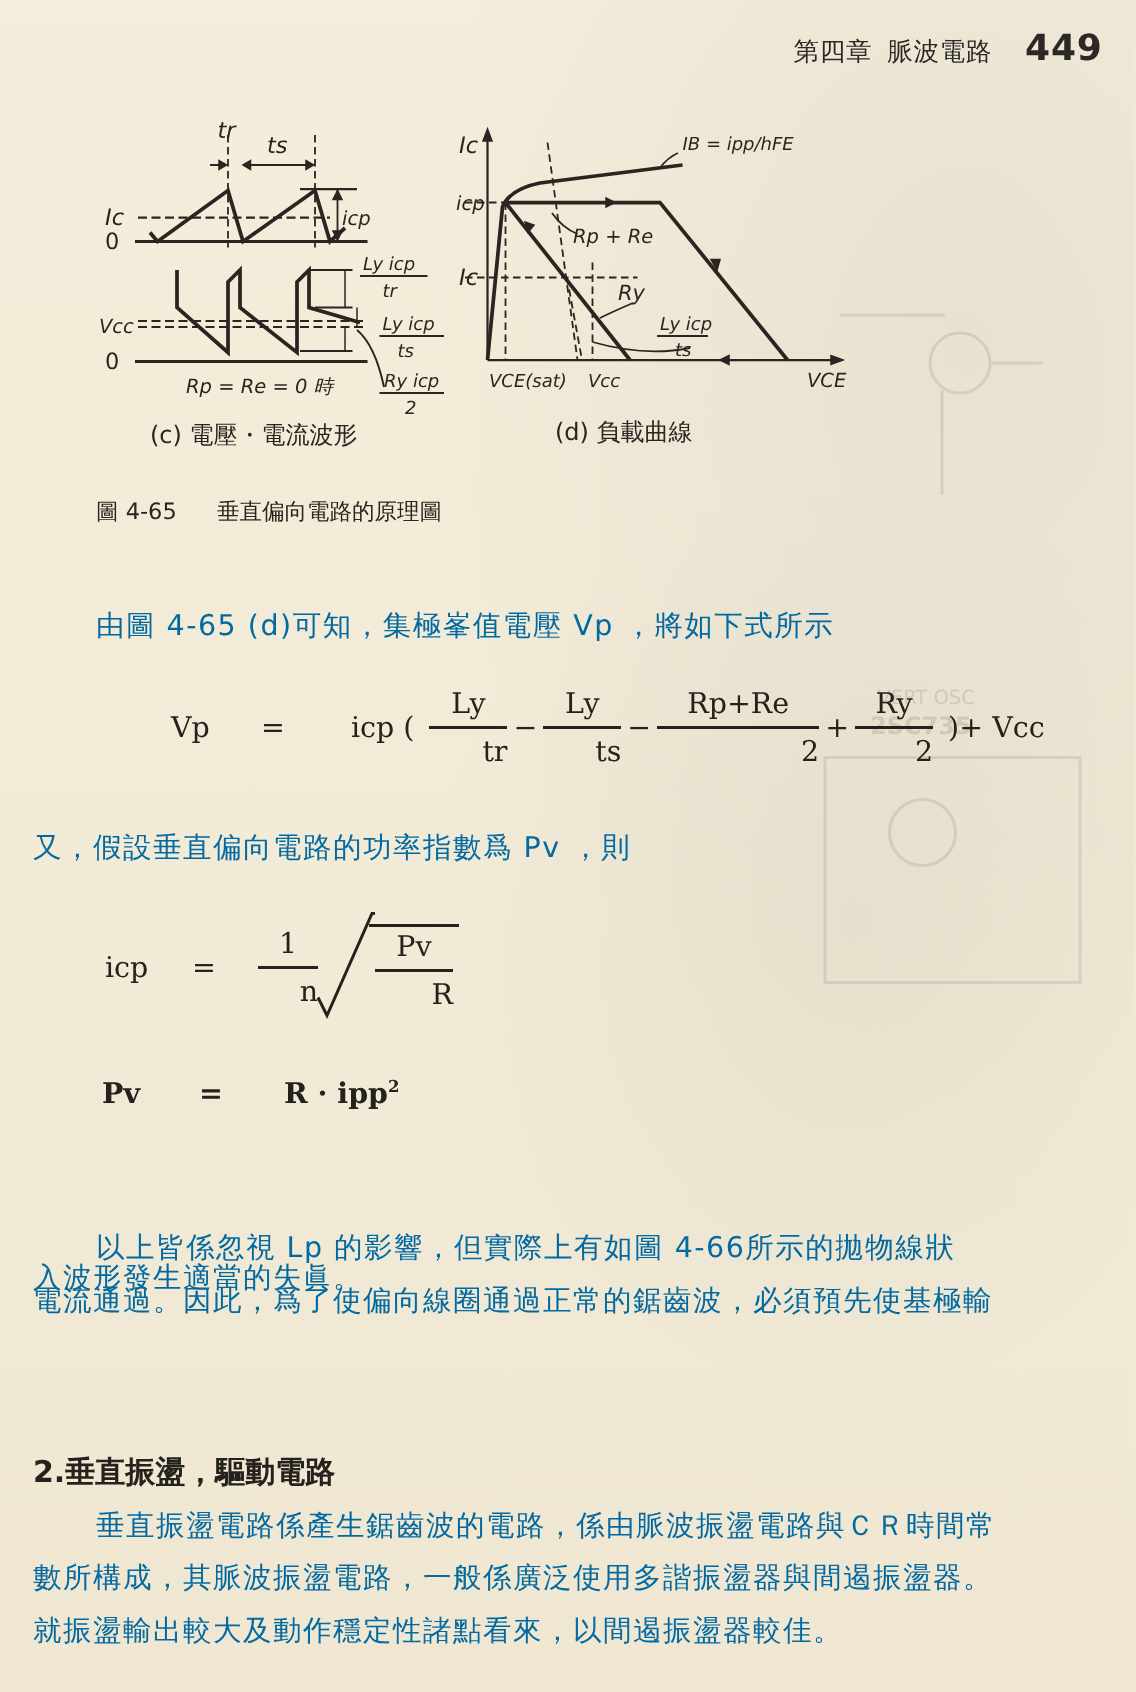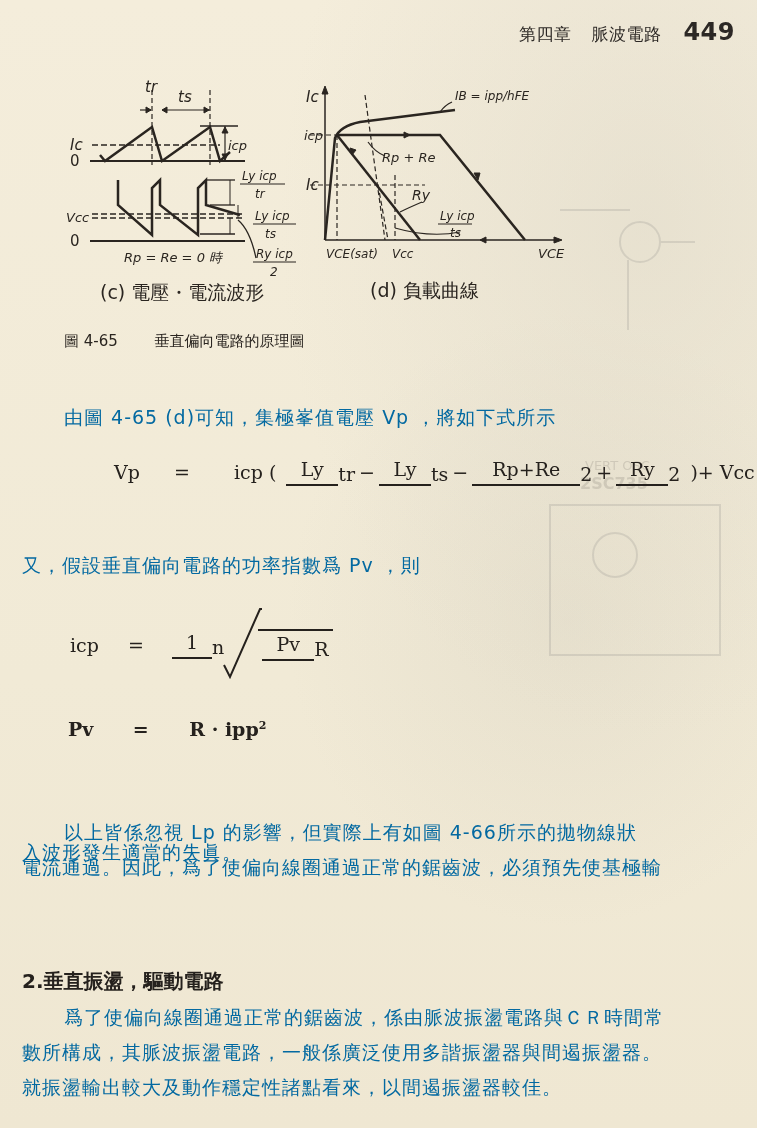--- a/index.html
+++ b/index.html
@@ -16,46 +16,46 @@
         radial-gradient(ellipse at 85% 20%, rgba(210,205,190,0.35), transparent 40%),
         radial-gradient(ellipse at 75% 55%, rgba(200,195,180,0.25), transparent 35%),
         linear-gradient(180deg, #f4eddb 0%, #f1ead6 60%, #efe7d2 100%);
     }
     .abs { position: absolute; }
     .header {
       position: absolute; top: 18px; right: 22px;
       font-family: "DejaVu Sans", sans-serif;
       font-size: 17px; color: #2c2825; letter-spacing: 0.5px;
     }
-    .header .chap { margin-right: 14px; }
+    .header .chap { margin-right: 4px; }
     .header .sect { margin-right: 16px; }
     .header .pnum { font-weight: bold; font-size: 24px; }
     .bleed {
       position: absolute; color: rgba(120,115,105,0.22);
       font-family: "DejaVu Sans", sans-serif;
     }
     .caption-sub {
-      position: absolute; font-size: 19px; font-family: "DejaVu Sans", sans-serif;
+      position: absolute; font-size: 16px; font-family: "DejaVu Sans", sans-serif;
       color: #2a2520;
     }
     .figcap {
       position: absolute; left: 64px; top: 332px;
       font-family: "DejaVu Sans", sans-serif; font-size: 15px;
     }
-    .figcap .num { margin-right: 32px; }
+    .figcap .num { margin-right: 22px; }
     .body-text {
       position: absolute; font-family: "DejaVu Sans", sans-serif;
       font-size: 19px; line-height: 35px; color: #0369a1;
       letter-spacing: 1px;
     }
     .formula {
       position: absolute; font-family: "DejaVu Serif", serif; font-size: 19px;
       color: #25211d;
     }
-    .frac { display: inline-flex; flex-direction: row; align-items: center; vertical-align: middle; margin: 0 4px; }
+    .frac { display: inline-flex; flex-direction: column; align-items: flex-end; vertical-align: middle; margin: 0 4px; }
     .frac .n { padding: 0 4px 4px; border-bottom: 2px solid #25211d; min-width: 44px; text-align: center; }
     .frac .d { padding-top: 4px; text-align: center; }
     sup { font-size: 11px; }
     .section-title {
       position: absolute; left: 22px; top: 968px;
       font-family: "DejaVu Sans", sans-serif; font-size: 20px; font-weight: bold;
       color: #25211d;
     }
     svg text { font-family: "DejaVu Sans", sans-serif; fill: #2a2520; }
   </style>
@@ -246,15 +246,15 @@
   <span style="display:inline-block;width:50px">=</span>
   <span>R · ipp</span><sup>2</sup>
 </div>
 
 <div class="body-text" style="left:64px;top:815px;">以上皆係忽視 Lp 的影響，但實際上有如圖 4-66所示的拋物線狀</div>
 <div class="body-text" style="left:22px;top:850px;">電流通過。因此，爲了使偏向線圈通過正常的鋸齒波，必須預先使基極輸</div>
 <div class="body-text" style="left:22px;top:835px;">入波形發生適當的失眞。</div>
 
 <div class="section-title">2.垂直振盪，驅動電路</div>
 
-<div class="body-text" style="left:64px;top:1000px;">爲了使偏向線圈通過正常的鋸齒波，係由脈波振盪電路與ＣＲ時間常</div>
+<div class="body-text" style="left:64px;top:1000px;">垂直振盪電路係產生鋸齒波的電路，係由脈波振盪電路與ＣＲ時間常</div>
 <div class="body-text" style="left:22px;top:1035px;">數所構成，其脈波振盪電路，一般係廣泛使用多諧振盪器與間遏振盪器。</div>
 <div class="body-text" style="left:22px;top:1070px;">就振盪輸出較大及動作穩定性諸點看來，以間遏振盪器較佳。</div>
 
 </body></html>

